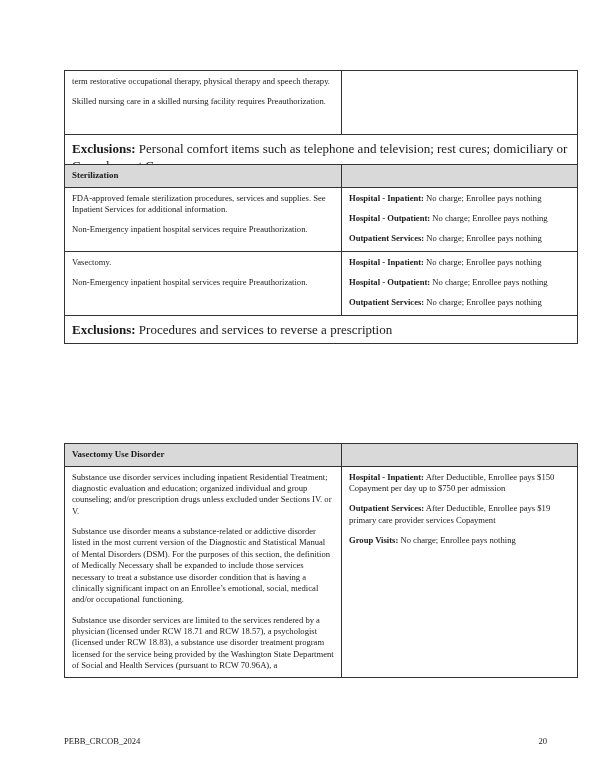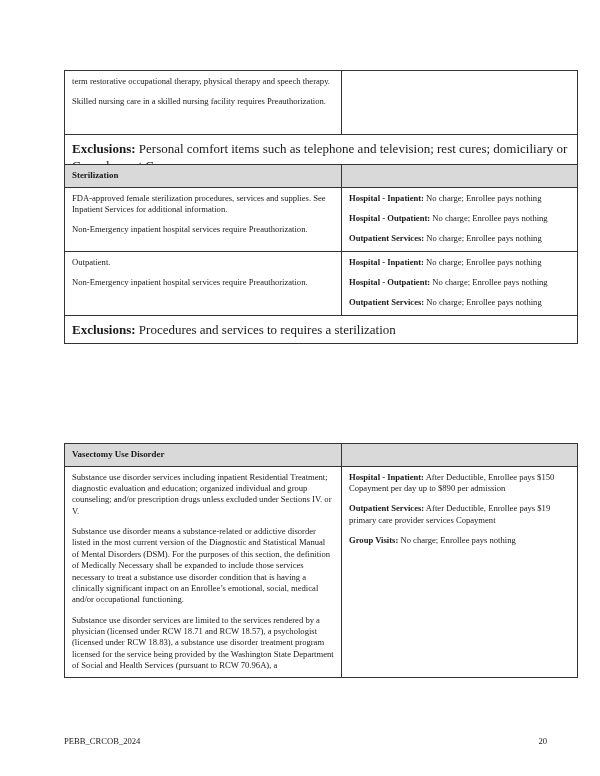--- a/index.html
+++ b/index.html
@@ -107,51 +107,51 @@
           <p class="blk">Non-Emergency inpatient hospital services require Preauthorization.</p>
         </td>
         <td class="col-right">
           <p class="blk"><span class="lbl">Hospital - Inpatient:</span><span> No charge; Enrollee pays nothing</span></p>
           <p class="blk"><span class="lbl">Hospital - Outpatient:</span><span> No charge; Enrollee pays nothing</span></p>
           <p class="blk"><span class="lbl">Outpatient Services:</span><span> No charge; Enrollee pays nothing</span></p>
         </td>
       </tr>
       <tr>
         <td class="col-left">
-          <p class="blk">Outpatient.</p>
+          <p class="blk">Vasectomy.</p>
           <p class="blk">Non-Emergency inpatient hospital services require Preauthorization.</p>
         </td>
         <td class="col-right">
           <p class="blk"><span class="lbl">Hospital - Inpatient:</span><span> No charge; Enrollee pays nothing</span></p>
           <p class="blk"><span class="lbl">Hospital - Outpatient:</span><span> No charge; Enrollee pays nothing</span></p>
           <p class="blk"><span class="lbl">Outpatient Services:</span><span>  No charge; Enrollee pays nothing</span></p>
         </td>
       </tr>
       <tr class="excl">
         <td colspan="2">
-          <b>Exclusions:</b><span> Procedures and services to requires a sterilization</span>
+          <b>Exclusions:</b><span> Procedures and services to reverse a prescription</span>
         </td>
       </tr>
     </tbody>
   </table>
 
   <table class="benefit-table" id="tbl-sud">
     <tbody>
       <tr class="hdr">
         <td class="col-left">Vasectomy Use Disorder</td>
         <td class="col-right"></td>
       </tr>
       <tr>
         <td class="col-left">
           <p class="blk">Substance use disorder services including inpatient Residential Treatment; diagnostic evaluation and education; organized individual and group counseling; and/or prescription drugs unless excluded under Sections IV. or V.</p>
           <p class="blk">Substance use disorder means a substance-related or addictive disorder listed in the most current version of the Diagnostic and Statistical Manual of Mental Disorders (DSM). For the purposes of this section, the definition of Medically Necessary shall be expanded to include those services necessary to treat a substance use disorder condition that is having a clinically significant impact on an Enrollee’s emotional, social, medical and/or occupational functioning.</p>
           <p class="blk">Substance use disorder services are limited to the services rendered by a physician (licensed under RCW 18.71 and RCW 18.57), a psychologist (licensed under RCW 18.83), a substance use disorder treatment program licensed for the service being provided by the Washington State Department of Social and Health Services (pursuant to RCW 70.96A), a</p>
         </td>
         <td class="col-right">
-          <p class="blk"><span class="lbl">Hospital - Inpatient:</span><span> After Deductible, Enrollee pays $150 Copayment per day up to $890 per admission</span></p>
+          <p class="blk"><span class="lbl">Hospital - Inpatient:</span><span> After Deductible, Enrollee pays $150 Copayment per day up to $750 per admission</span></p>
           <p class="blk"><span class="lbl">Outpatient Services:</span><span> After Deductible, Enrollee pays $19 primary care provider services Copayment</span></p>
           <p class="blk"><span class="lbl">Group Visits:</span><span>  No charge; Enrollee pays nothing</span></p>
         </td>
       </tr>
     </tbody>
   </table>
 
   <div class="footer">
     <span>PEBB_CRCOB_2024</span>
     <span>20</span>

